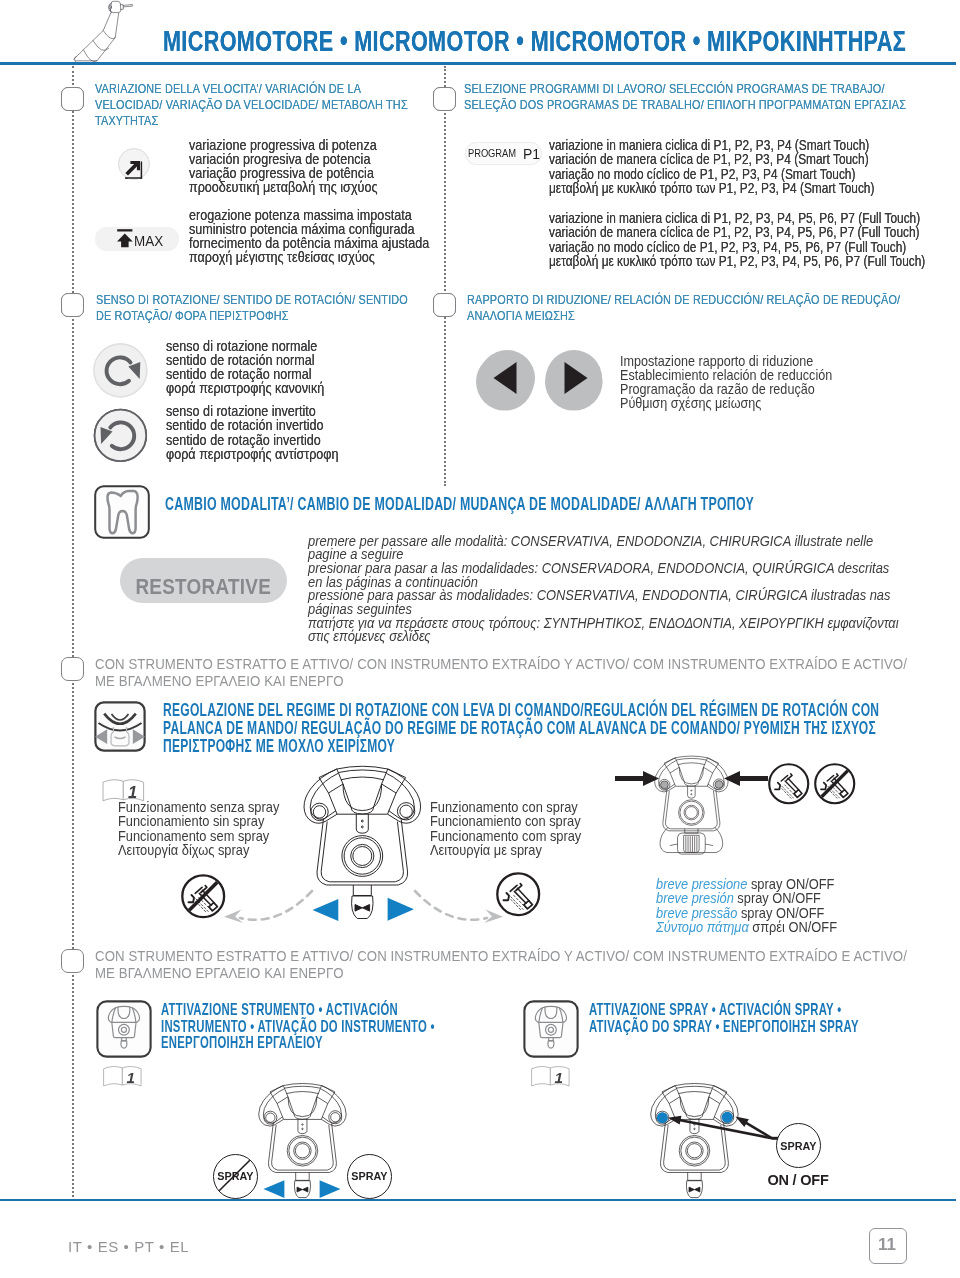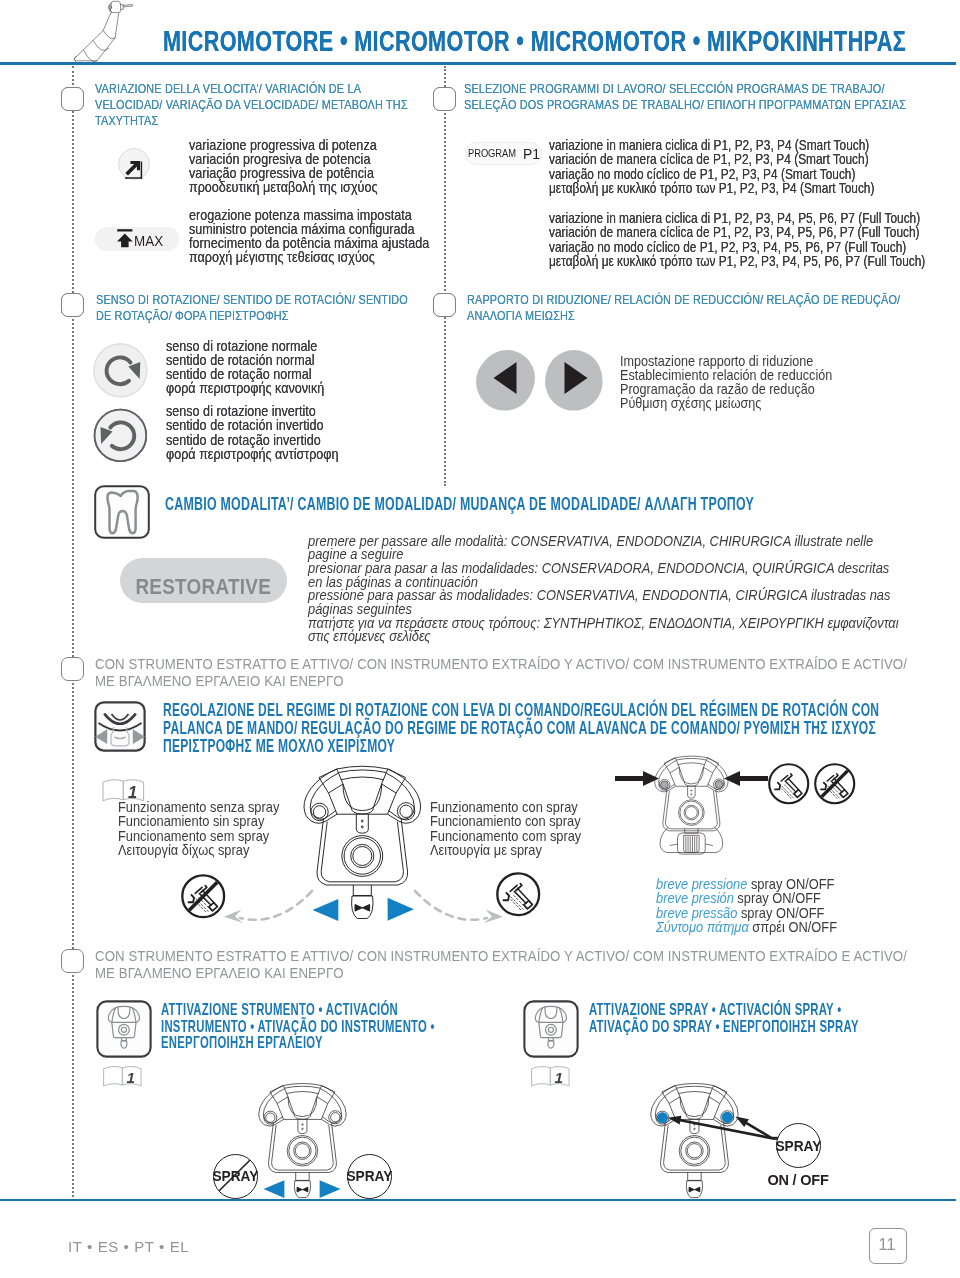--- a/index.html
+++ b/index.html
@@ -36,25 +36,25 @@
   .body4{position:absolute;color:#3b3b3d;font-size:14.2px;line-height:14.3px;
          white-space:nowrap;transform:scaleX(.888);transform-origin:0 0;}
   .body4 i.em{font-style:italic;color:#3b9dd4;}
 
   
   #foot-rule{left:0;top:1199px;width:956px;height:2px;background:#1b74ad;}
   #foot-langs{left:68px;top:1238px;font-size:15px;color:#939598;letter-spacing:.6px;}
   #foot-pagebox{left:869px;top:1228px;width:36px;height:34px;border:1.6px solid #939598;
                 border-radius:6px;}
   #foot-pagenum{left:869px;top:1228px;width:36px;height:34px;line-height:34px;
-                text-align:center;font-size:17px;font-weight:normal;color:#939598;}
+                text-align:center;font-size:17px;font-weight:bold;color:#939598;}
 
   .badge{position:absolute;width:45px;height:45px;border-radius:50%;background:#fff;
          border:1.7px solid #231f20;display:flex;align-items:center;justify-content:center;
-         box-sizing:border-box;font-size:14px;font-weight:bold;color:#231f20;letter-spacing:-0.05px;}
+         box-sizing:border-box;font-size:11px;font-weight:bold;color:#231f20;letter-spacing:-0.05px;}
   .badge span{transform:scaleX(.98);}
   .badge .slash{position:absolute;left:-1.7px;top:-1.7px;}
   #spray-onoff-sub{left:766px;top:1172px;width:64px;text-align:center;font-size:14.5px;
                    font-weight:bold;color:#231f20;letter-spacing:-0.2px;}
 
   
   .chip{position:absolute;background:#f2f2f2;border-radius:40px;display:flex;
         align-items:center;justify-content:center;color:#231f20;}
 </style>
 </head>

